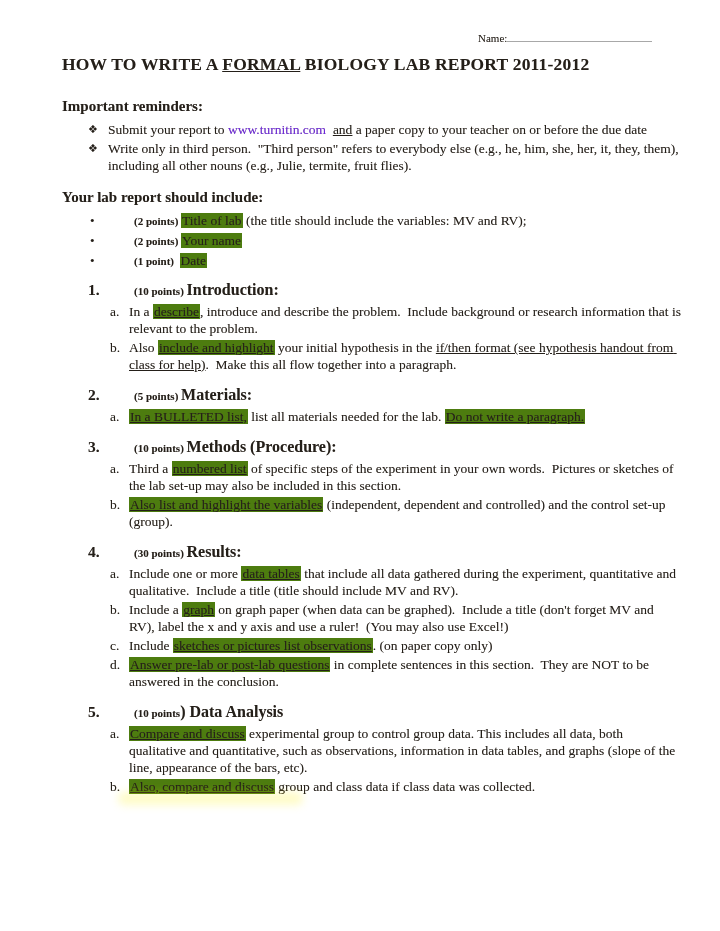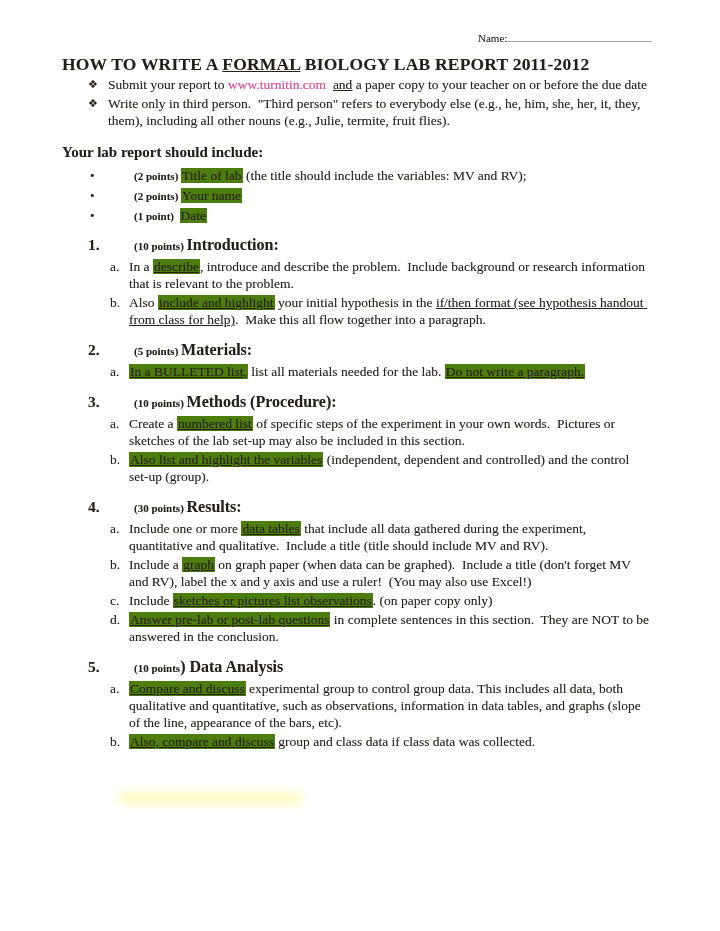--- a/index.html
+++ b/index.html
@@ -6,30 +6,30 @@
   body{
     width:720px;height:931px;overflow:hidden;
     background:#ffffff;
     font-family:"Liberation Serif","DejaVu Serif",serif;
     color:#241f19;
   }
   .page{
     position:relative;
     width:720px;height:688px;
     box-sizing:border-box;
-    padding:30px 68px 0 62px;
+    padding:30px 38px 0 62px;
     background:#ffffff;
     text-shadow:0 0 0.5px rgba(60,50,40,0.35);
     font-size:13.5px;line-height:17px;
   }
   .rich{white-space:pre-wrap;}
   .b{font-weight:normal;margin-top:44px;}
   .u{text-decoration:underline;}
   .hl{background:#4d7c0f;padding:0 1px;}
-  .link{color:#ec4899;}
+  .link{color:#6d28d9;}
   .pts{font-weight:bold;font-size:11px;margin-left:24px;}
   .ht{font-weight:bold;font-size:16px;}
 
   .name-row{margin-left:416px;font-size:11px;line-height:14px;white-space:nowrap;}
   .name-line{display:inline-block;width:145px;border-bottom:1.5px solid #a8a8a8;height:11px;}
 
   h1.title{
     margin:7px 0 0 0;
     font-size:17.5px;line-height:24px;font-weight:bold;letter-spacing:.2px;
   }
@@ -62,20 +62,21 @@
 <body>
 
 <div class="page">
 
   <div class="name-row">
     <span>Name:</span><span class="name-line"></span>
   </div>
 
   <h1 class="title rich"><span>HOW TO WRITE A </span><span class="u">FORMAL</span><span> BIOLOGY LAB REPORT 2011-2012</span></h1>
 
+  <h2 class="first">Important reminders:</h2>
   <div class="blist">
     <div class="bitem">
       <span class="bullet">❖</span>
       <span class="btext rich"><span class="b">Submit your report to </span><span class="b link">www.turnitin.com</span><span class="b">  </span><span class="b u">and</span><span class="b"> a paper copy to your teacher on or before the due date</span></span>
     </div>
     <div class="bitem">
       <span class="bullet">❖</span>
       <span class="btext rich"><span class="b">Write only in third person</span><span>.  "Third person" refers to everybody else (e.g., he, him, she, her, it, they, them), including all other nouns (e.g., Julie, termite, fruit flies).</span></span>
     </div>
   </div>
@@ -123,21 +124,21 @@
     </div>
   </div>
 
   <div class="nsec">
     <div class="nhead">
       <span class="num">3.</span>
       <span class="rich"><span class="pts">(10 points) </span><span class="ht">Methods (Procedure):</span></span>
     </div>
     <div class="sub">
       <span class="letter">a.</span>
-      <span class="subtext rich"><span>Create a </span><span class="hl u">numbered list</span><span> of specific steps of the experiment in your own words.  Pictures or sketches of the lab set-up may also be included in this section.</span></span>
+      <span class="subtext rich"><span>Third a </span><span class="hl u">numbered list</span><span> of specific steps of the experiment in your own words.  Pictures or sketches of the lab set-up may also be included in this section.</span></span>
     </div>
     <div class="sub">
       <span class="letter">b.</span>
       <span class="subtext rich"><span class="hl u">Also list and highlight the variables</span><span> (independent, dependent and controlled) and the control set-up (group).</span></span>
     </div>
   </div>
 
   <div class="nsec">
     <div class="nhead">
       <span class="num">4.</span>

